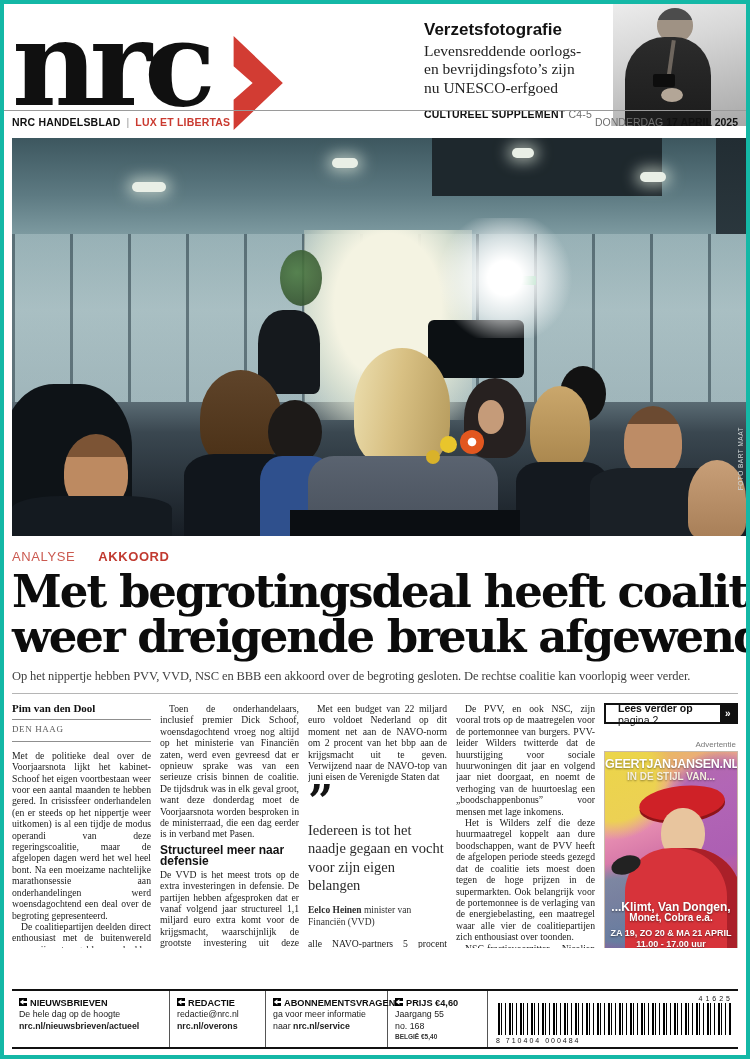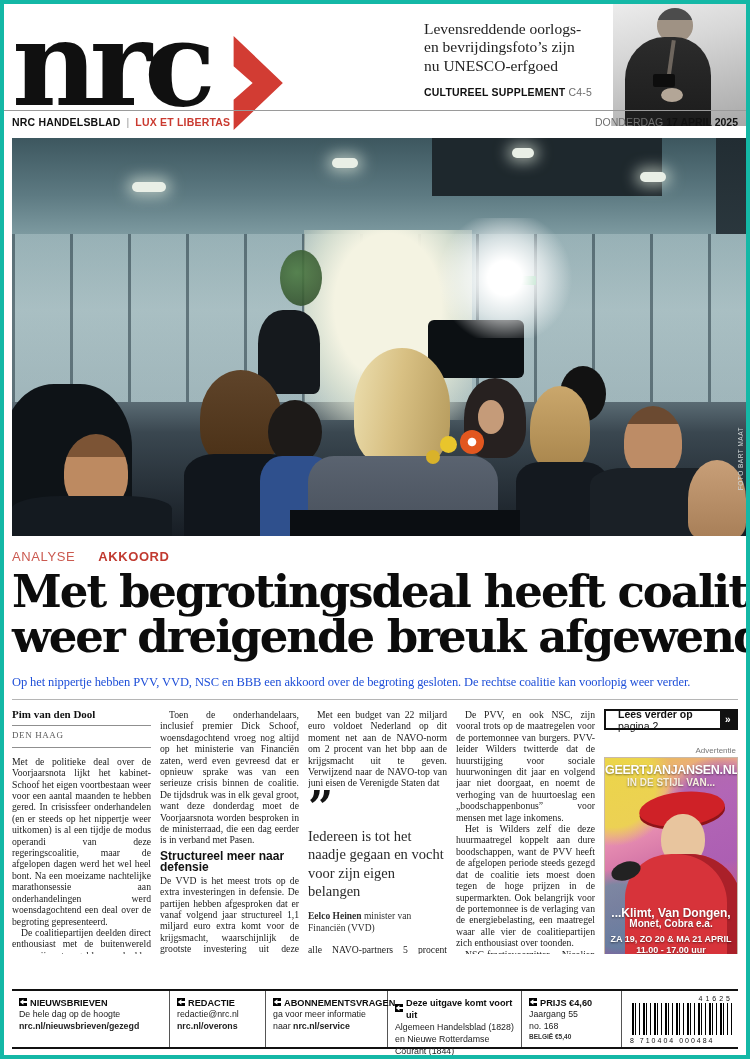--- a/index.html
+++ b/index.html
@@ -97,22 +97,22 @@
   .f14 { left:278px; top:372px; width:230px; height:28px; background:#0b0e12; }
   .credit { right:2px; bottom:46px; writing-mode:vertical-rl; transform:rotate(180deg);
             font-size:6.5px; letter-spacing:0.5px; color:#cfd6d6; }
 
   
   .head-block { padding:0 8px; }
   .kicker { margin-top:13px; font-size:13px; color:#cb5a50; letter-spacing:0.6px; }
   .kicker .topic { color:#c13a30; font-weight:bold; margin-left:23px; }
   .headline { margin-top:5px; font-family:"DejaVu Serif", serif; font-weight:bold;
               font-size:45px; line-height:1.0; letter-spacing:-2px; color:#0c0c0c; white-space:nowrap; }
-  .standfirst { margin-top:16px; font-family:"Liberation Serif", serif; font-size:12.5px;
-                letter-spacing:-0.1px; color:#1d4ed8; white-space:nowrap; }
+  .standfirst { margin-top:10px; font-family:"Liberation Serif", serif; font-size:12.5px;
+                letter-spacing:-0.1px; color:#404040; white-space:nowrap; }
   .rule-full { margin:9px 8px 0; border-top:1px solid #b5b5b5; }
 
   
   .body-grid { display:grid; grid-template-columns:139px 139px 139px 139px 1fr;
                column-gap:9px; padding:9px 8px 0; height:254px; overflow:hidden; }
   .col { overflow:hidden; }
   .bodytext, .bodytext p { font-family:"Liberation Serif", serif; font-size:9.7px;
                line-height:11.4px; text-align:justify; color:#1b1b1b; hyphens:auto; }
   .bodytext p.ind { text-indent:9px; }
   .byline-name { font-weight:bold; font-size:11px; color:#111; padding-bottom:5px; border-bottom:1px solid #8f8f8f; }
@@ -184,20 +184,21 @@
   <header class="masthead">
     <div class="logo-wrap">
       <span class="logo-text">nrc</span>
       <span class="logo-chevron">
         <svg width="64" height="94" viewBox="0 0 56 84">
             <path d="M8 0 L52 42 L8 84 L8 57 L25 42 L8 27 Z" fill="#d23c33"></path>
           </svg>
       </span>
     </div>
     <div class="teaser">
+      <div class="teaser-title">Verzetsfotografie</div>
       <div class="teaser-line">Levensreddende oorlogs-</div>
       <div class="teaser-line">en bevrijdingsfoto’s zijn</div>
       <div class="teaser-line">nu UNESCO-erfgoed</div>
       <div class="teaser-kicker">
         <span>CULTUREEL SUPPLEMENT</span>
         <span class="pg">C4-5</span>
       </div>
     </div>
     <div class="bw-photo">
       <div class="bw-head"></div>
@@ -326,21 +327,21 @@
   <footer class="footer">
     <div class="fcell fc1">
       <div class="ftitle">
         <span><svg width="8" height="8" viewBox="0 0 8 8">
               <rect width="8" height="8" fill="#000"></rect>
               <path d="M0.8 4 L4.4 1.2 V3 H8 V5 H4.4 V6.8 Z" fill="#fff"></path>
             </svg></span>
         <span>NIEUWSBRIEVEN</span>
       </div>
       <div>De hele dag op de hoogte</div>
-      <div class="fbold">nrc.nl/nieuwsbrieven/gezegd</div>
+      <div class="fbold">nrc.nl/nieuwsbrieven/actueel</div>
     </div>
     <div class="fcell fc2">
       <div class="ftitle">
         <span><svg width="8" height="8" viewBox="0 0 8 8">
               <rect width="8" height="8" fill="#000"></rect>
               <path d="M0.8 4 L4.4 1.2 V3 H8 V5 H4.4 V6.8 Z" fill="#fff"></path>
             </svg></span>
         <span>REDACTIE</span>
       </div>
       <div>redactie@nrc.nl</div>
@@ -350,32 +351,20 @@
       <div class="ftitle">
         <span><svg width="8" height="8" viewBox="0 0 8 8">
               <rect width="8" height="8" fill="#000"></rect>
               <path d="M0.8 4 L4.4 1.2 V3 H8 V5 H4.4 V6.8 Z" fill="#fff"></path>
             </svg></span>
         <span>ABONNEMENTSVRAGEN</span>
       </div>
       <div>ga voor meer informatie</div>
       <div><span>naar </span><span class="fbold">nrc.nl/service</span></div>
     </div>
-    <div class="fcell fc4">
-      <div class="ftitle">
-        <span><svg width="8" height="8" viewBox="0 0 8 8">
-              <rect width="8" height="8" fill="#000"></rect>
-              <path d="M0.8 4 L4.4 1.2 V3 H8 V5 H4.4 V6.8 Z" fill="#fff"></path>
-            </svg></span>
-        <span>Deze uitgave komt voort uit</span>
-      </div>
-      <div>Algemeen Handelsblad (1828)</div>
-      <div>en Nieuwe Rotterdamse</div>
-      <div>Courant (1844)</div>
-    </div>
     <div class="fcell fc5">
       <div class="ftitle">
         <span><svg width="8" height="8" viewBox="0 0 8 8">
               <rect width="8" height="8" fill="#000"></rect>
               <path d="M0.8 4 L4.4 1.2 V3 H8 V5 H4.4 V6.8 Z" fill="#fff"></path>
             </svg></span>
         <span>PRIJS €4,60</span>
       </div>
       <div>Jaargang 55</div>
       <div>no. 168</div>

